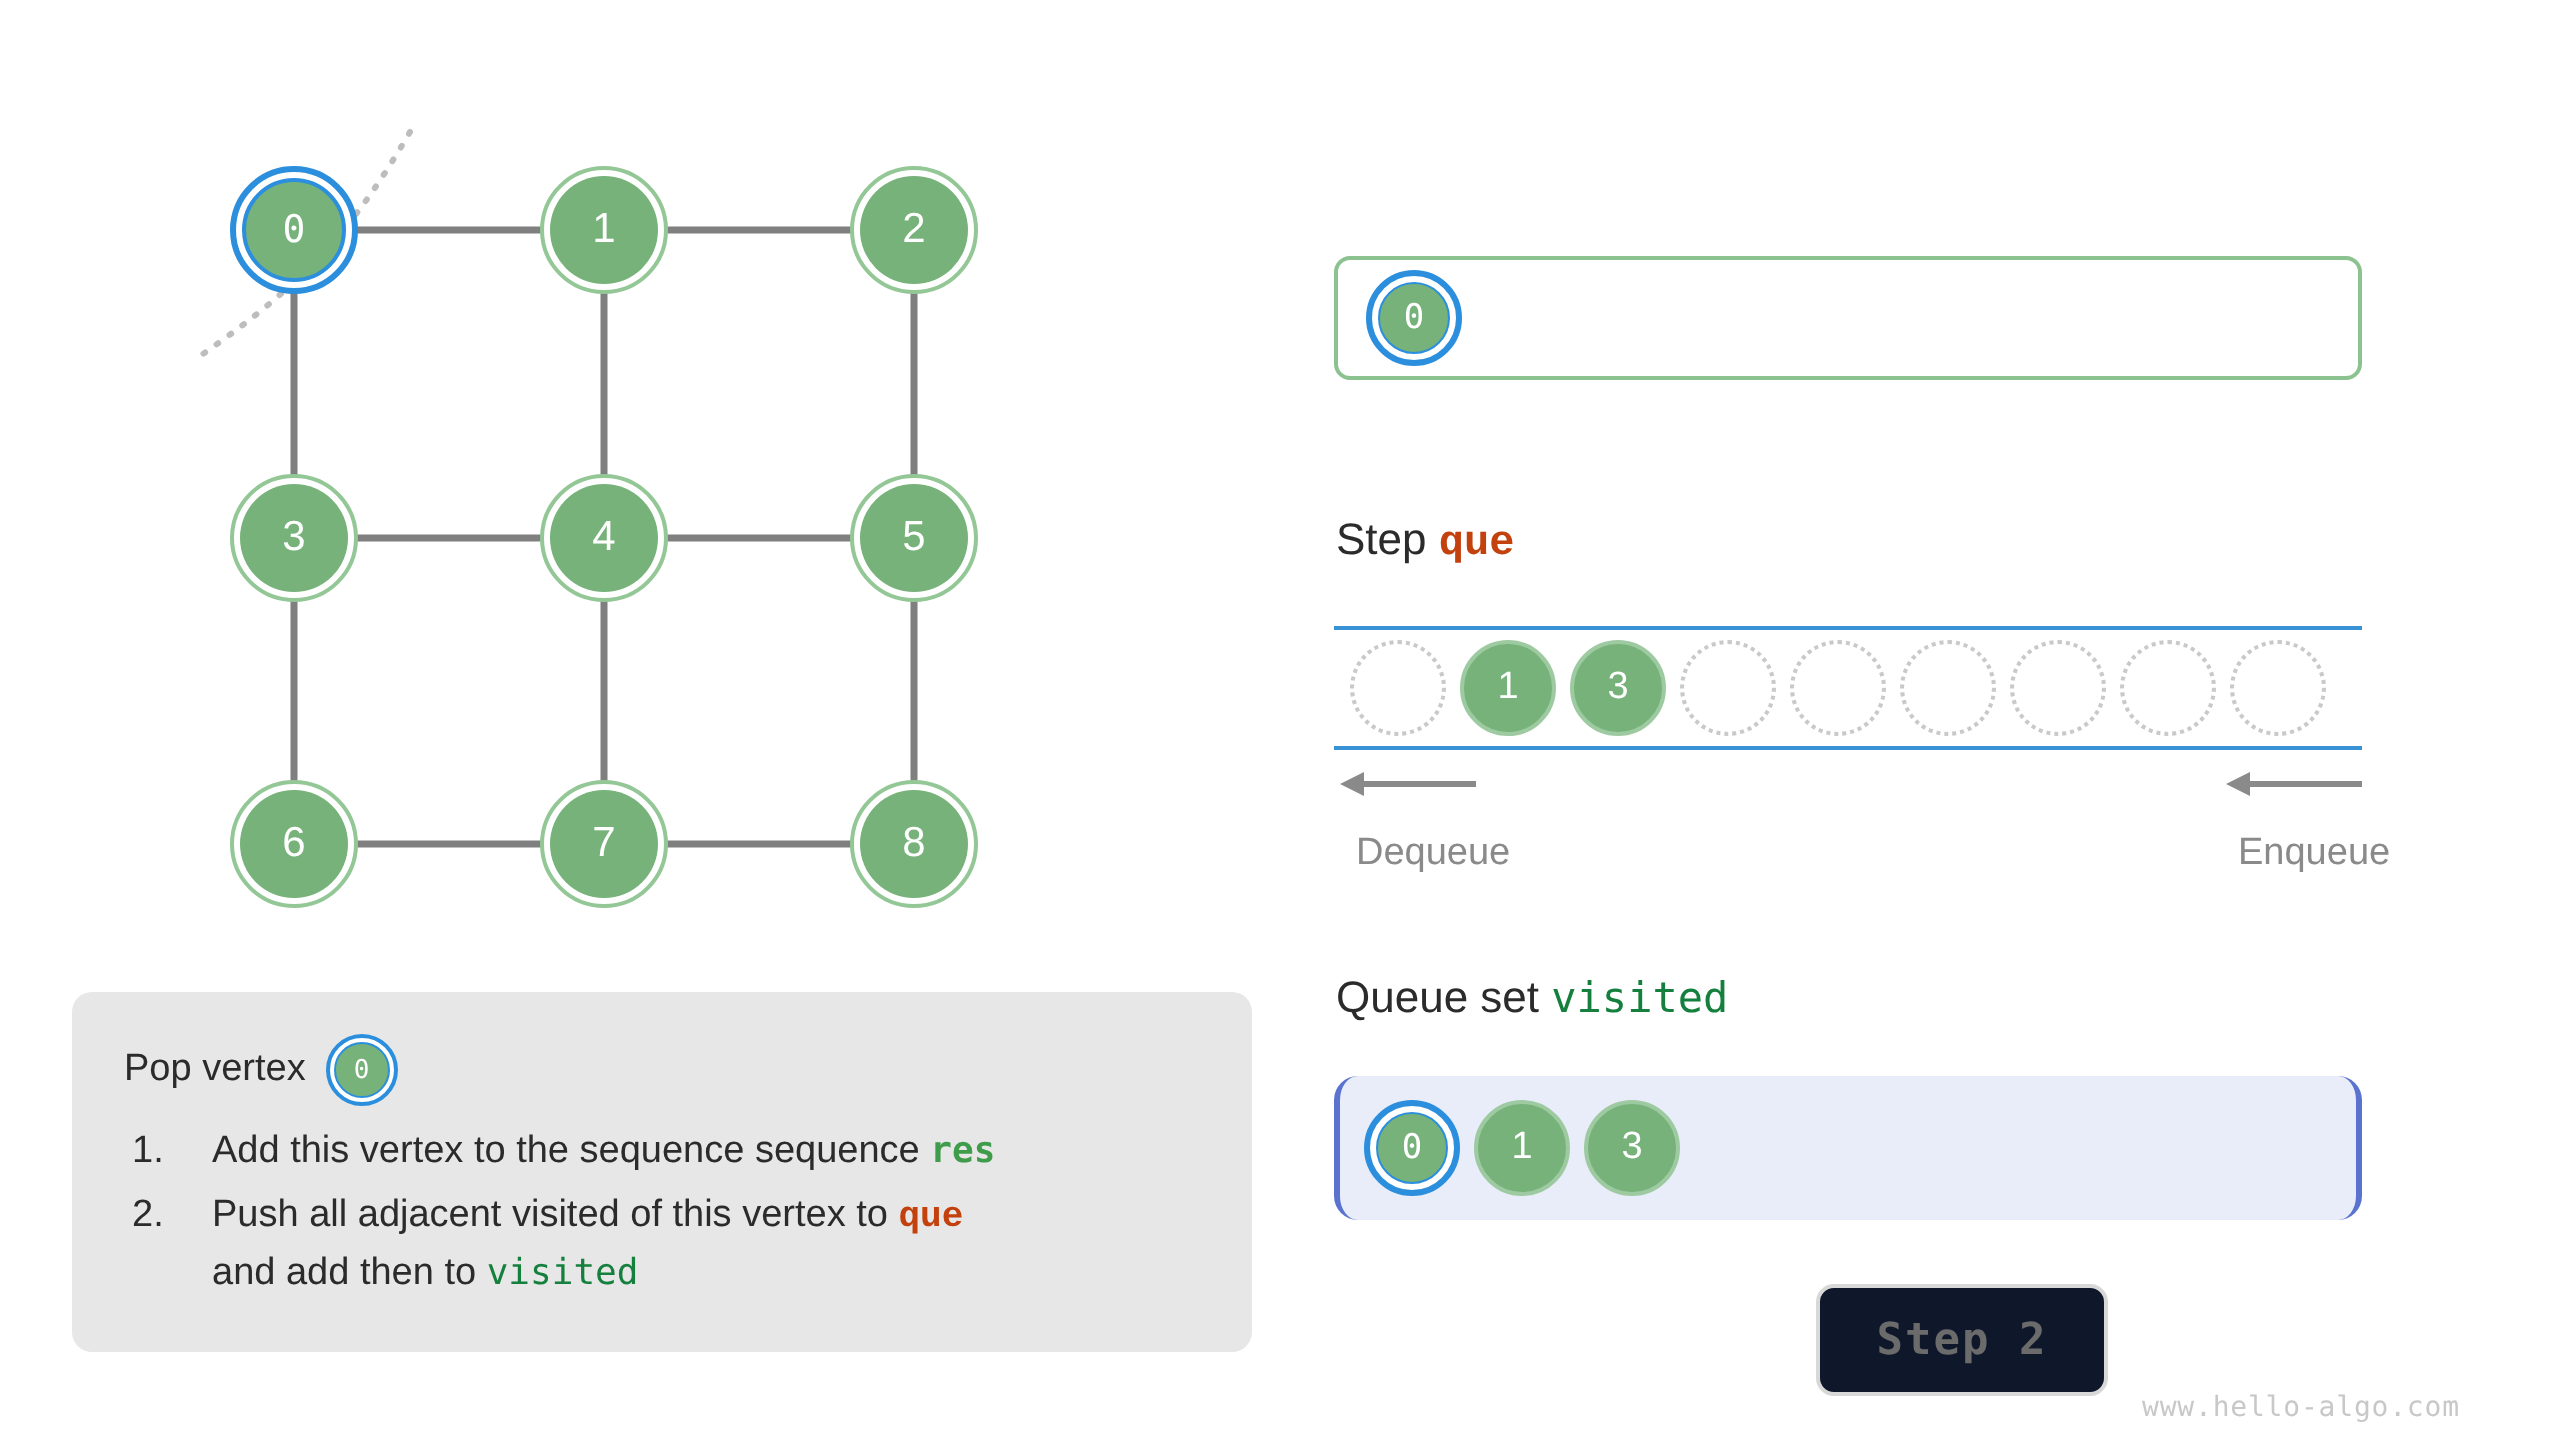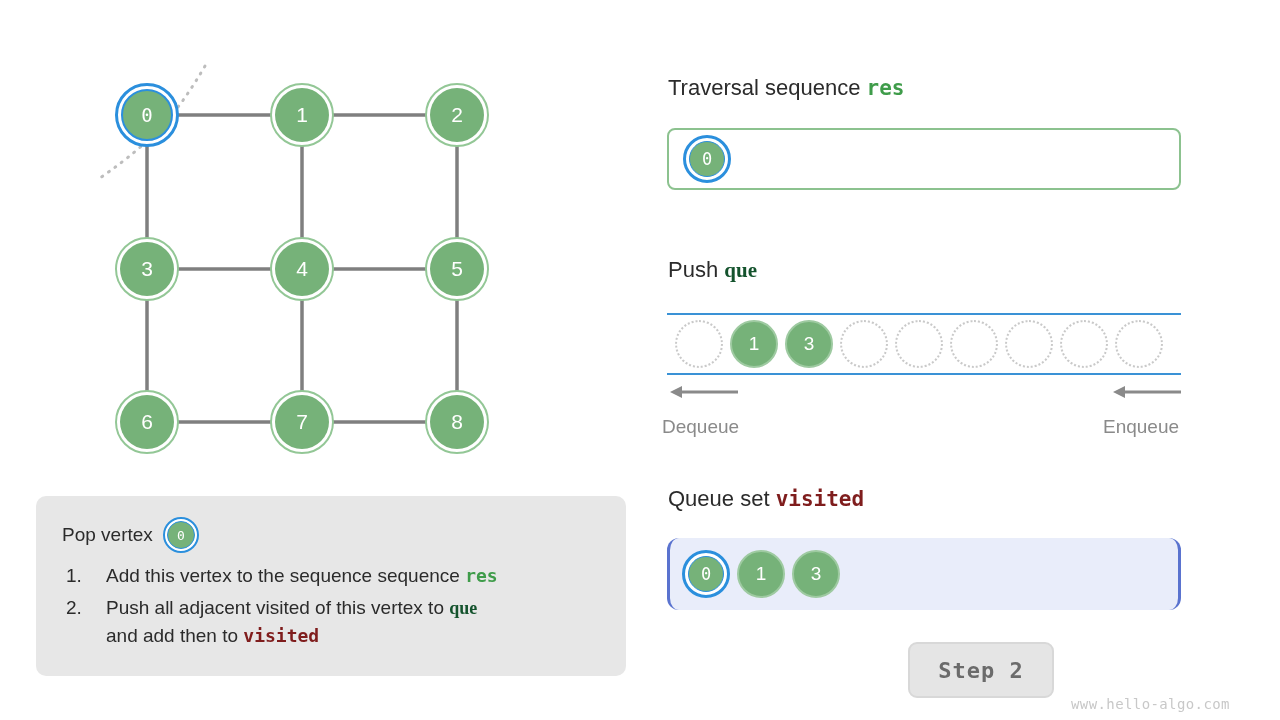--- a/index.html
+++ b/index.html
@@ -65,22 +65,22 @@
   ol.cap-list > li {
     counter-increment: capn;
     position: relative; padding-left: 40px; margin-bottom: 5px;
     font-size: 19px; color: #2b2b2b; line-height: 27px;
   }
   ol.cap-list > li::before {
     content: counter(capn) "."; position: absolute; left: 0; top: 0;
     color: #2b2b2b; font-size: 19px;
   }
   .mono-g { font-family: "DejaVu Sans Mono", monospace; font-weight: bold; color: #3f9c4a; font-size: 18px; }
-  .mono-b { font-family: Liberation Serif, serif; font-weight: bold; color: #14532d; font-size: 18px; }
-  .mono-i { font-family: "DejaVu Sans Mono", monospace; font-weight: bold; color: #7f1d1d; font-size: 18px; }
+  .mono-b { font-family: Liberation Mono, monospace; font-weight: bold; color: #c2410c; font-size: 18px; }
+  .mono-i { font-family: "DejaVu Sans Mono", monospace; font-weight: normal; color: #15803d; font-size: 18px; }
 
   
   #right-panel { position: absolute; left: 666px; top: 0; width: 614px; height: 720px; }
   .sec-title {
     font-size: 22px; color: #2b2b2b; position: absolute;
     white-space: nowrap;
   }
   .sec-title .mono-g, .sec-title .mono-b, .sec-title .mono-i { font-size: 21px; }
 
   
@@ -107,34 +107,34 @@
   }
   .tok.hl { border: 3px solid #2b8fdd; background: #ffffff; padding: 3px; }
   .tok.hl > i {
     width: 100%; height: 100%; border-radius: 50%; background: #76b279;
     border: 1.5px solid #2b8fdd; font-style: normal;
     display: flex; align-items: center; justify-content: center;
     color: #fff; font-size: 17px; font-family: "DejaVu Sans Mono", monospace;
   }
   #arrow-row { position: absolute; left: 0px; top: 382px; width: 520px; height: 20px; }
   .arrow-label {
-    position: absolute; top: 416px; font-size: 19px; color: #8a8a8a;
+    position: absolute; top: 416px; font-size: 19px; color: #8a8a8a; margin-left: 16px;
   }
   
   #visited-box {
     position: absolute; left: 1px; top: 538px; width: 514px; height: 72px;
     background: #e9edfa;
     border-left: 3px solid #5a73cf; border-right: 3px solid #5a73cf;
     border-radius: 12px;
     display: flex; align-items: center; gap: 7px; padding-left: 12px;
   }
   
   #step-badge {
     position: absolute; left: 908px; top: 642px; width: 146px; height: 56px;
-    background: #e5e5e5; border: 2px solid #d8d8d8; border-radius: 9px;
+    background: #0f172a; border: 2px solid #d8d8d8; border-radius: 9px;
     display: flex; align-items: center; justify-content: center;
     font-family: "DejaVu Sans Mono", monospace; font-weight: bold;
     font-size: 22px; color: #6b6b6b; letter-spacing: 1px;
   }
   #watermark {
     position: absolute; left: 1071px; top: 696px;
     font-family: "DejaVu Sans Mono", monospace;
     font-size: 14px; color: #c8c8c8; letter-spacing: 0.4px;
   }
 </style>
@@ -214,32 +214,28 @@
       </li>
       <li>
         <span>Push all adjacent visited of this vertex to </span><span class="mono-b">que</span><br>
         <span>and add then to </span><span class="mono-i">visited</span>
       </li>
     </ol>
   </div>
 
   <div id="right-panel">
 
-    <div class="sec-title" style="left:2px; top:75px;">
-      <span>Traversal sequence</span>
-      <span class="mono-g">res</span>
-    </div>
     <div id="res-box">
         <div class="tok hl">
           <i>0</i>
         </div>
       </div>
 
     <div class="sec-title" style="left:2px; top:257px;">
-      <span>Push</span>
+      <span>Step</span>
       <span class="mono-b">que</span>
     </div>
     <div id="queue-strip">
         <div class="slot"></div>
         <div class="tok">1</div>
         <div class="tok">3</div>
         <div class="slot"></div>
         <div class="slot"></div>
         <div class="slot"></div>
         <div class="slot"></div>

